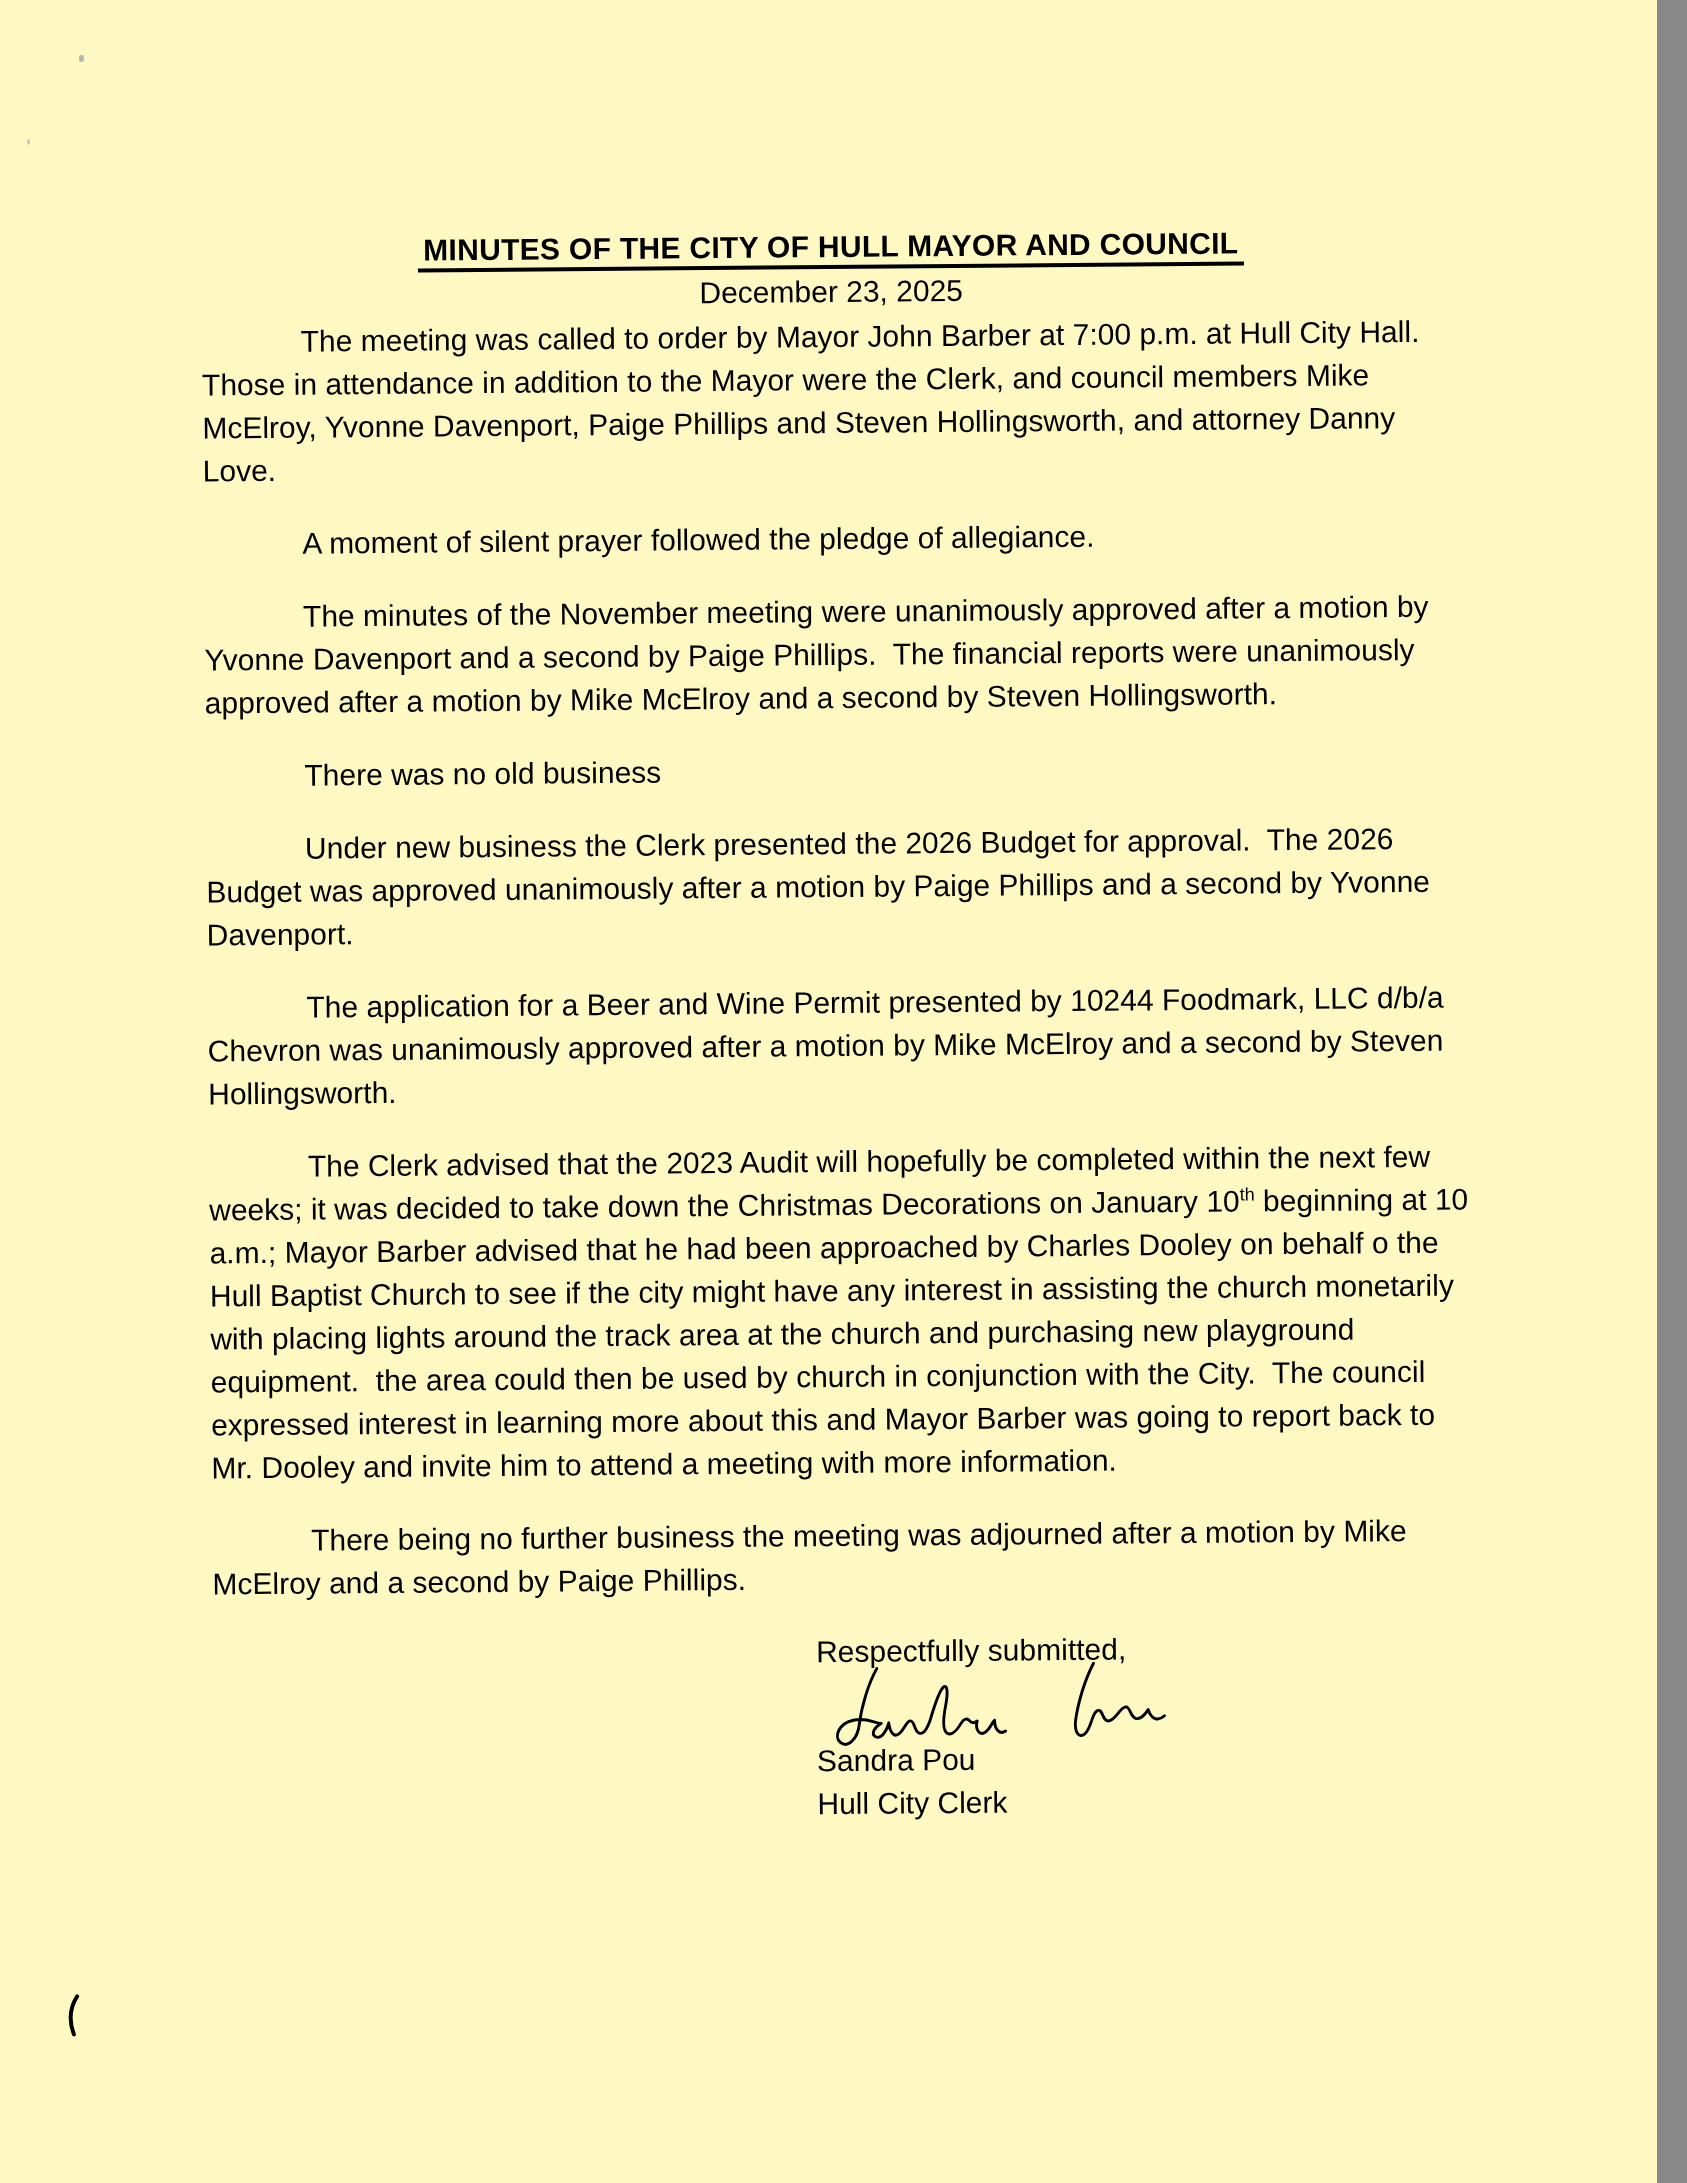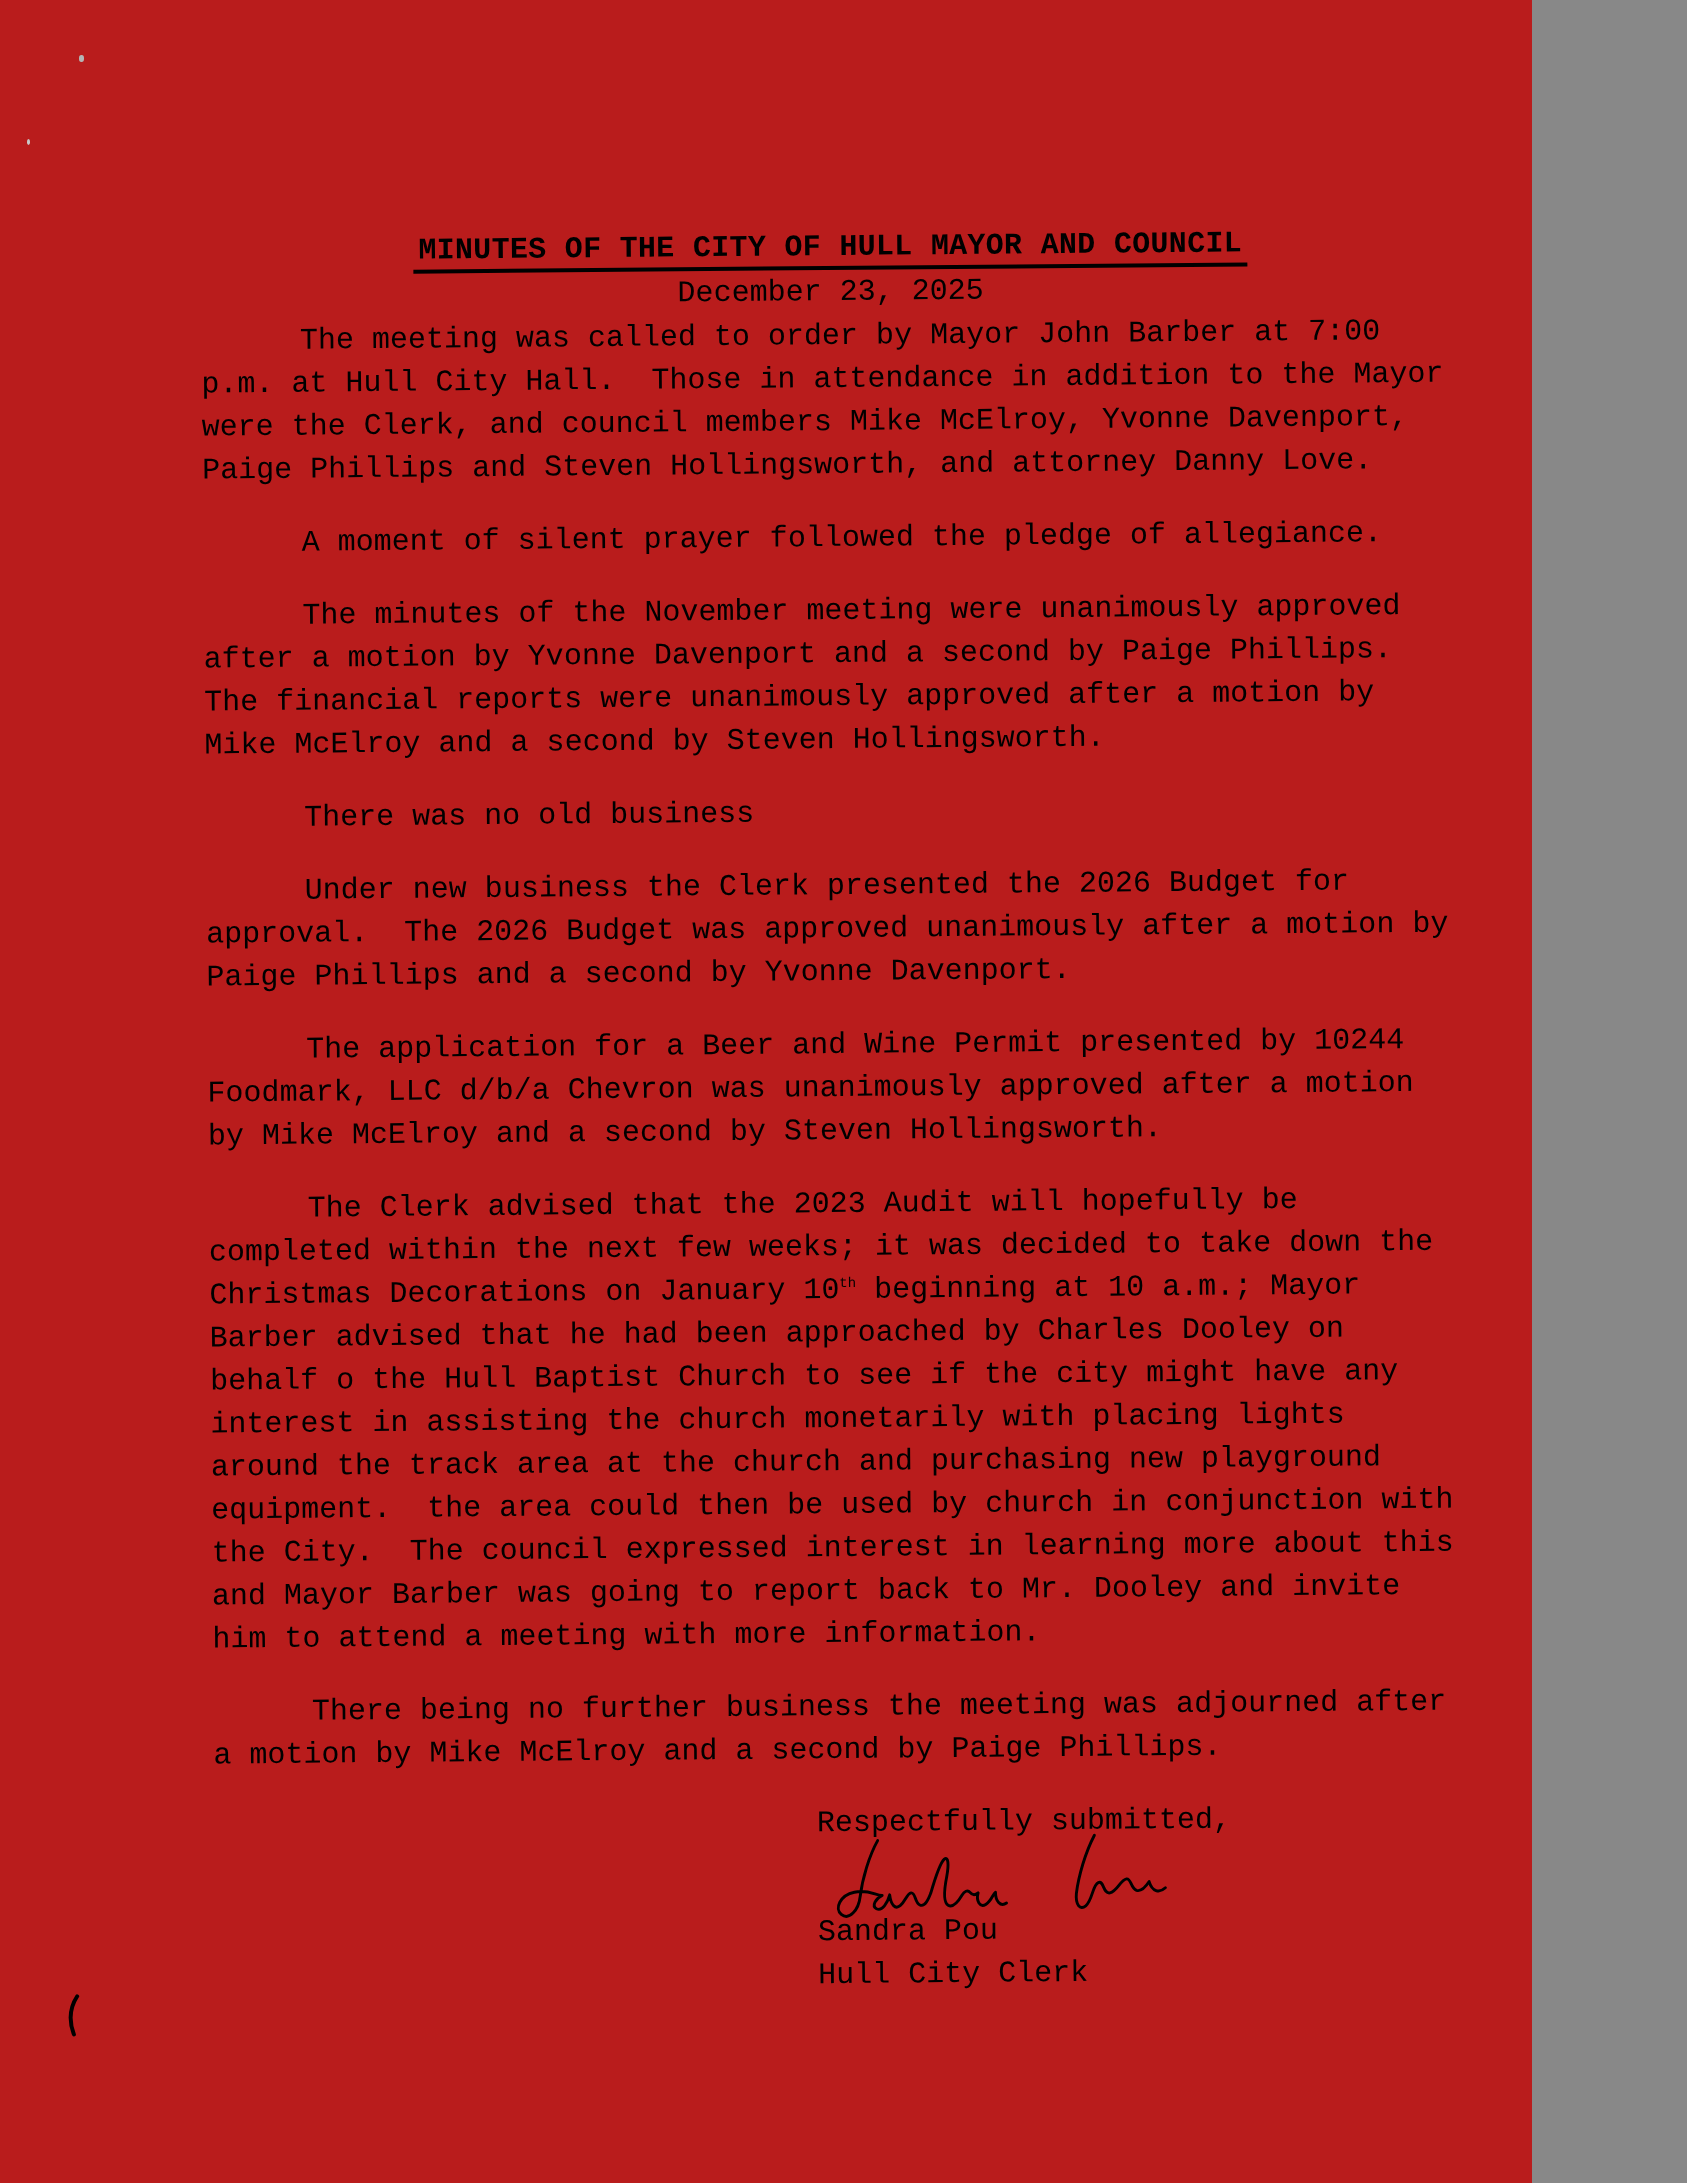--- a/index.html
+++ b/index.html
@@ -1,22 +1,22 @@
 <!DOCTYPE html>
 <html style="font-size:10.6px"><head>
 <meta charset="utf-8">
 <style>
   html, body { margin: 0; padding: 0; background: #888; }
   .page {
     position: relative;
-    width: 1532px;
+    width: 1657px;
     height: 2183px;
-    background: #b91c1c;
+    background: #fef9c3;
     overflow: hidden;
-    font-family: Liberation Mono, monospace;
+    font-family: Liberation Sans, sans-serif;
     color: #000;
   }
   .content {
     position: absolute;
     left: 205px;
     top: 0;
     width: 1260px;
     transform: rotate(-0.5deg);
     transform-origin: 50% 40%;
   }
@@ -41,21 +41,21 @@
   .para {
     font-size: 30px;
     line-height: 43px;
     margin: 30px 0 0 0;
     text-indent: 99px;
     white-space: pre-wrap;
     text-align: left;
   }
   .para.first { margin-top: 2.6px; }
   .para sup {
-    font-size: 14px;
+    font-size: 18px;
     line-height: 0;
     vertical-align: super;
   }
   .closing {
     margin: 30px 0 0 603px;
     font-size: 30px;
     line-height: 43px;
   }
   .signature-wrap {
     position: relative;

